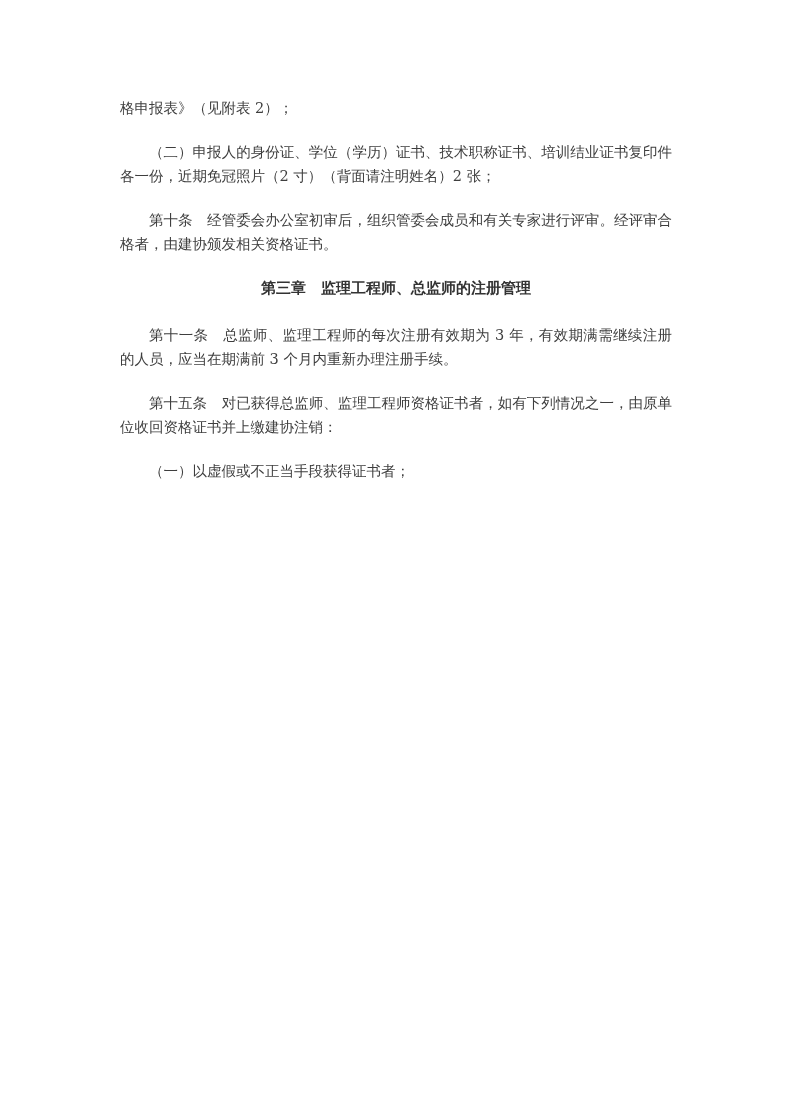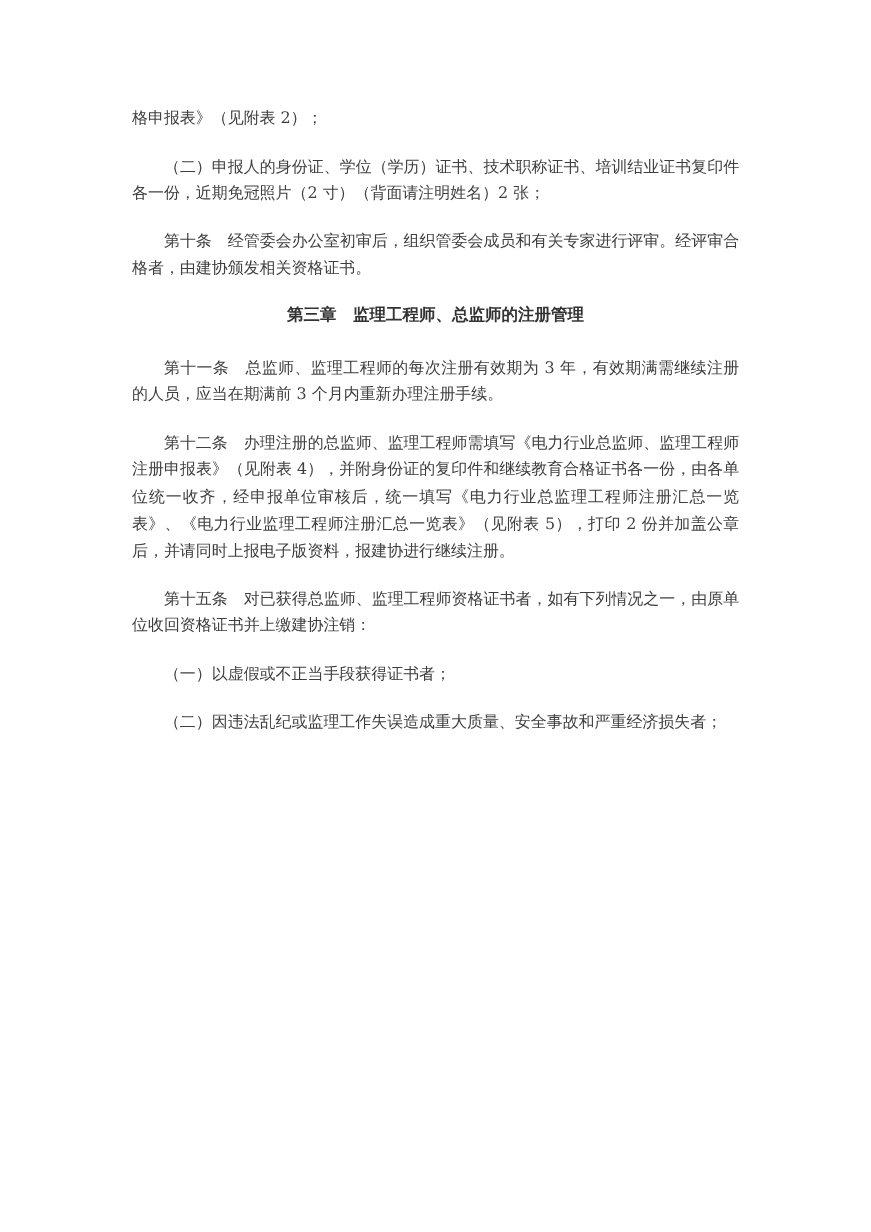--- a/index.html
+++ b/index.html
@@ -35,31 +35,28 @@
   p.para-continuation {
     text-indent: 0;
   }
   p.chapter-heading {
     font-weight: bold;
     text-align: center;
     text-indent: 0;
     margin: 17px 0 22px 0;
     font-size: 15px;
     color: #333333;
-    font-family: Liberation Mono, monospace;
   }
 </style>
 </head>
 <body>
 
 <div class="page">
   <div class="content">
     <p class="para-continuation">格申报表》（见附表 2）；</p>
     <p class="para-body">（二）申报人的身份证、学位（学历）证书、技术职称证书、培训结业证书复印件各一份，近期免冠照片（2 寸）（背面请注明姓名）2 张；</p>
     <p class="para-body">第十条　经管委会办公室初审后，组织管委会成员和有关专家进行评审。经评审合格者，由建协颁发相关资格证书。</p>
     <p class="chapter-heading">第三章　监理工程师、总监师的注册管理</p>
     <p class="para-body">第十一条　总监师、监理工程师的每次注册有效期为 3 年，有效期满需继续注册的人员，应当在期满前 3 个月内重新办理注册手续。</p>
-    <p class="para-body">第十二条　办理注册的总监师、监理工程师需填写《电力行业总监师、监理工程师注册申报表》（见附表 4），并附身份证的复印件和继续教育合格证书各一份，由各单位统一收齐，经申报单位审核后，统一填写《电力行业总监理工程师注册汇总一览表》、《电力行业监理工程师注册汇总一览表》（见附表 5），打印 2 份并加盖公章后，并请同时上报电子版资料，报建协进行继续注册。</p>
     <p class="para-body">第十五条　对已获得总监师、监理工程师资格证书者，如有下列情况之一，由原单位收回资格证书并上缴建协注销：</p>
     <p class="para-body">（一）以虚假或不正当手段获得证书者；</p>
-    <p class="para-body">（二）因违法乱纪或监理工作失误造成重大质量、安全事故和严重经济损失者；</p>
   </div>
 </div>
 
 </body></html>

